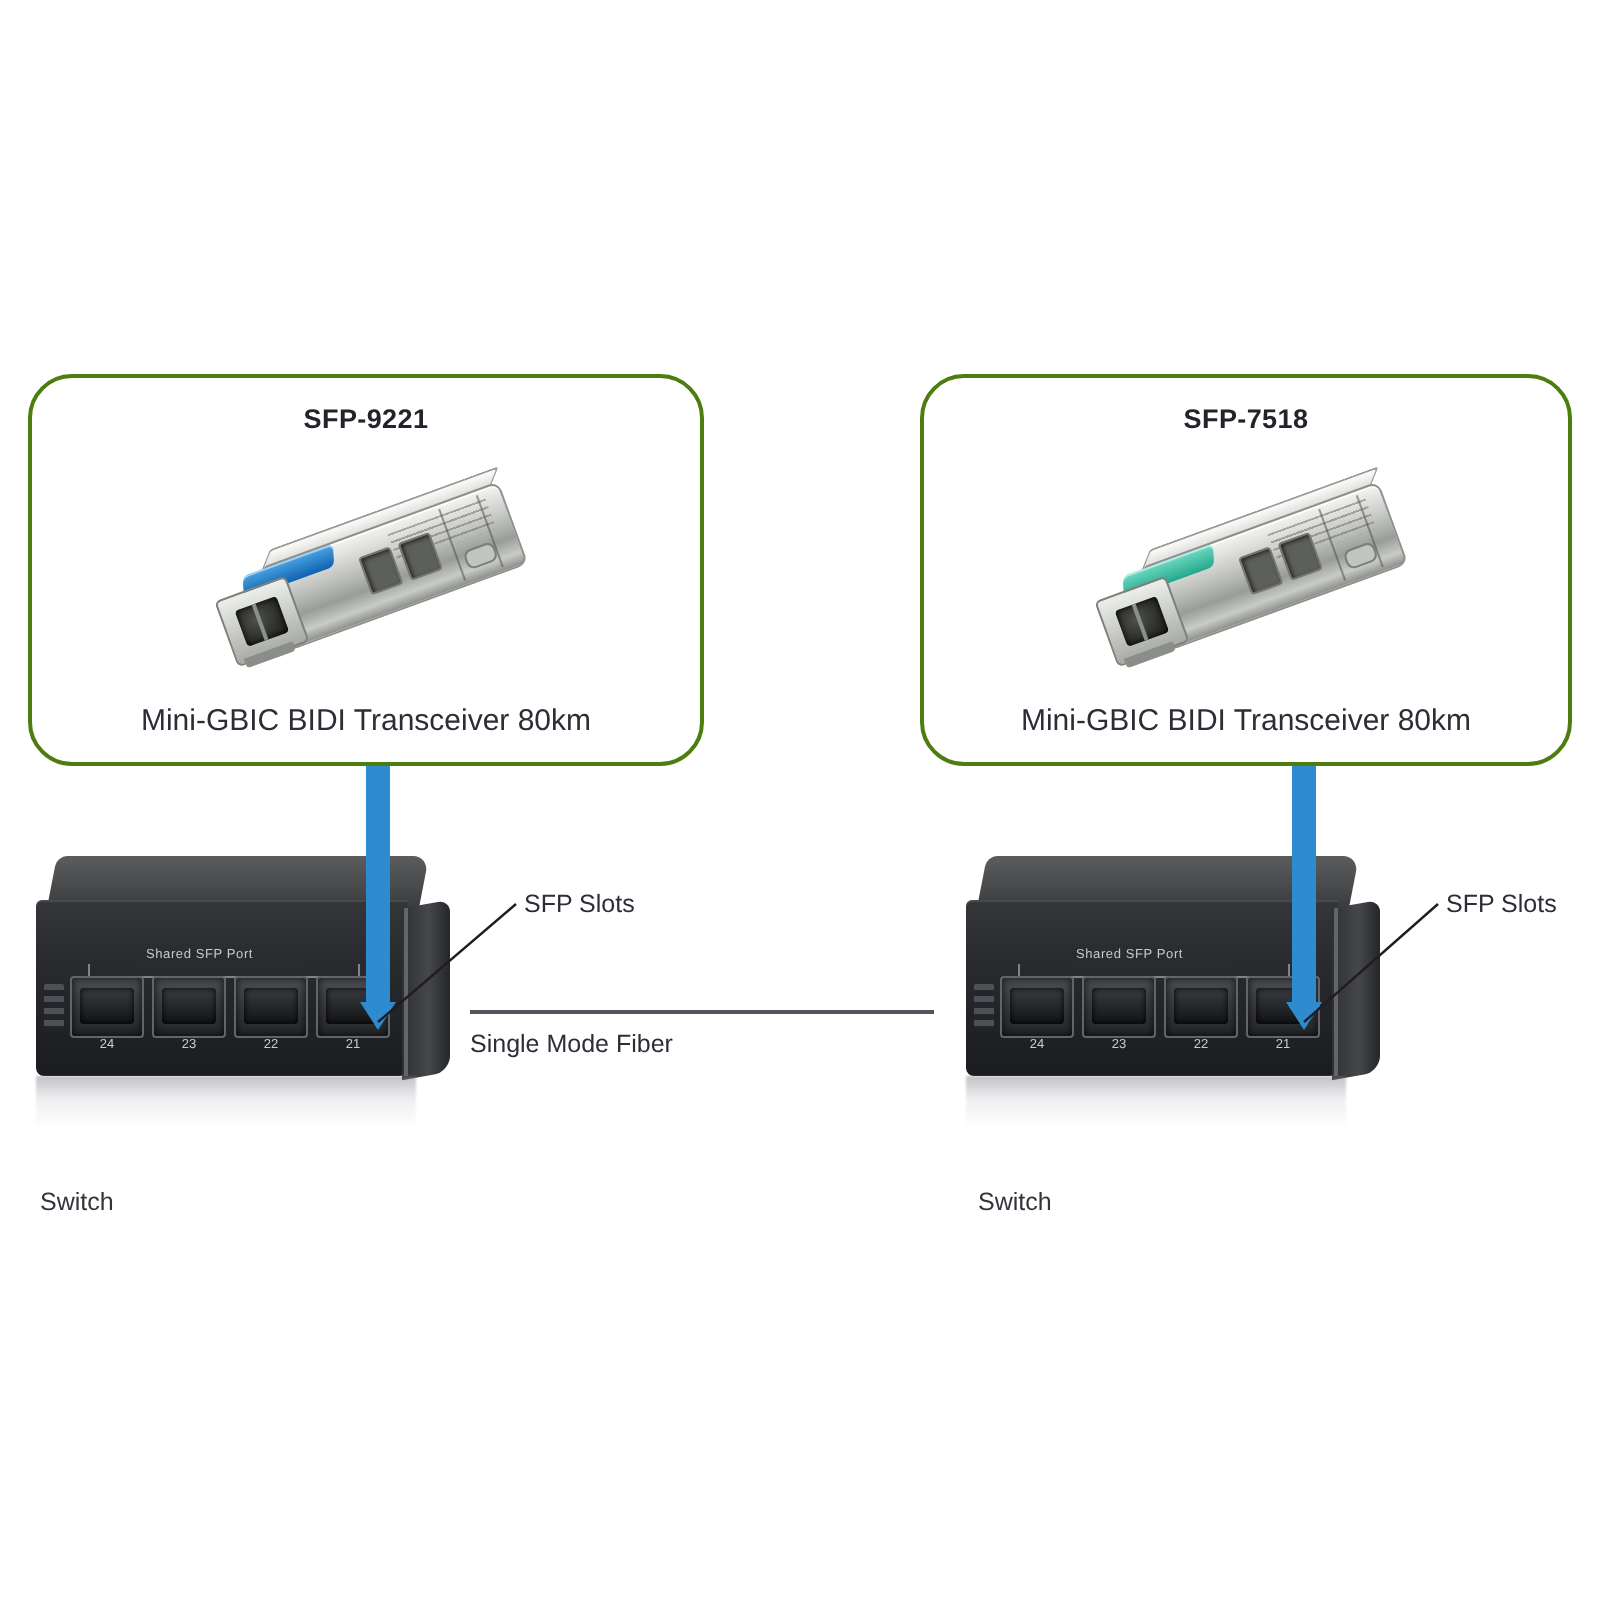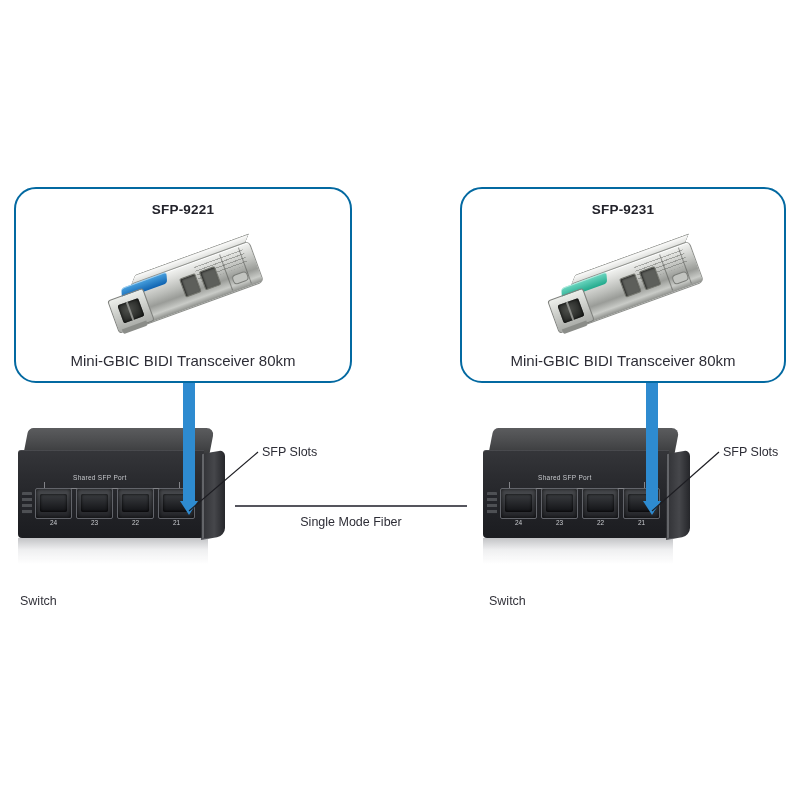--- a/index.html
+++ b/index.html
@@ -19,21 +19,21 @@
     position: absolute;
     inset: 0;
     width: 800px;
     height: 800px;
   }
 
   
   .callout {
     position: absolute;
     box-sizing: border-box;
-    border: 2px solid #0369a1;
+    border: 2px solid #4d7c0f;
     border-radius: 22px;
     background: #ffffff;
     z-index: 5;
   }
   .callout-left  { left: 14px;  top: 187px; width: 338px; height: 196px; }
   .callout-right { left: 460px; top: 187px; width: 326px; height: 196px; }
 
   .callout-title {
     position: absolute;
     top: 13px;
@@ -377,21 +377,21 @@
     width: 232px;
     height: 2px;
     background: #55555d;
     z-index: 3;
   }
   .fiber-label {
     position: absolute;
     left: 235px;
     top: 515px;
     width: 232px;
-    text-align: center;
+    text-align: left;
     font-size: 12.5px;
     color: #2d2d36;
     z-index: 6;
   }
   .slot-label {
     position: absolute;
     font-size: 12.5px;
     color: #2d2d36;
     z-index: 6;
     white-space: nowrap;
@@ -428,21 +428,21 @@
           <div class="sfp-lc-hole"></div>
         </div>
         <div class="sfp-foot"></div>
       </div>
     </div>
 
     <div class="callout-caption">Mini-GBIC BIDI Transceiver 80km</div>
   </div>
 
   <div class="callout callout-right">
-    <div class="callout-title">SFP-9231</div>
+    <div class="callout-title">SFP-7518</div>
 
     <div class="sfp-wrap">
       <div class="sfp">
         <div class="sfp-top-face"></div>
         <div class="sfp-body">
           <div class="sfp-label"></div>
           <div class="sfp-vent v1"></div>
           <div class="sfp-vent v2"></div>
           <div class="sfp-seam s1"></div>
           <div class="sfp-seam s2"></div>

